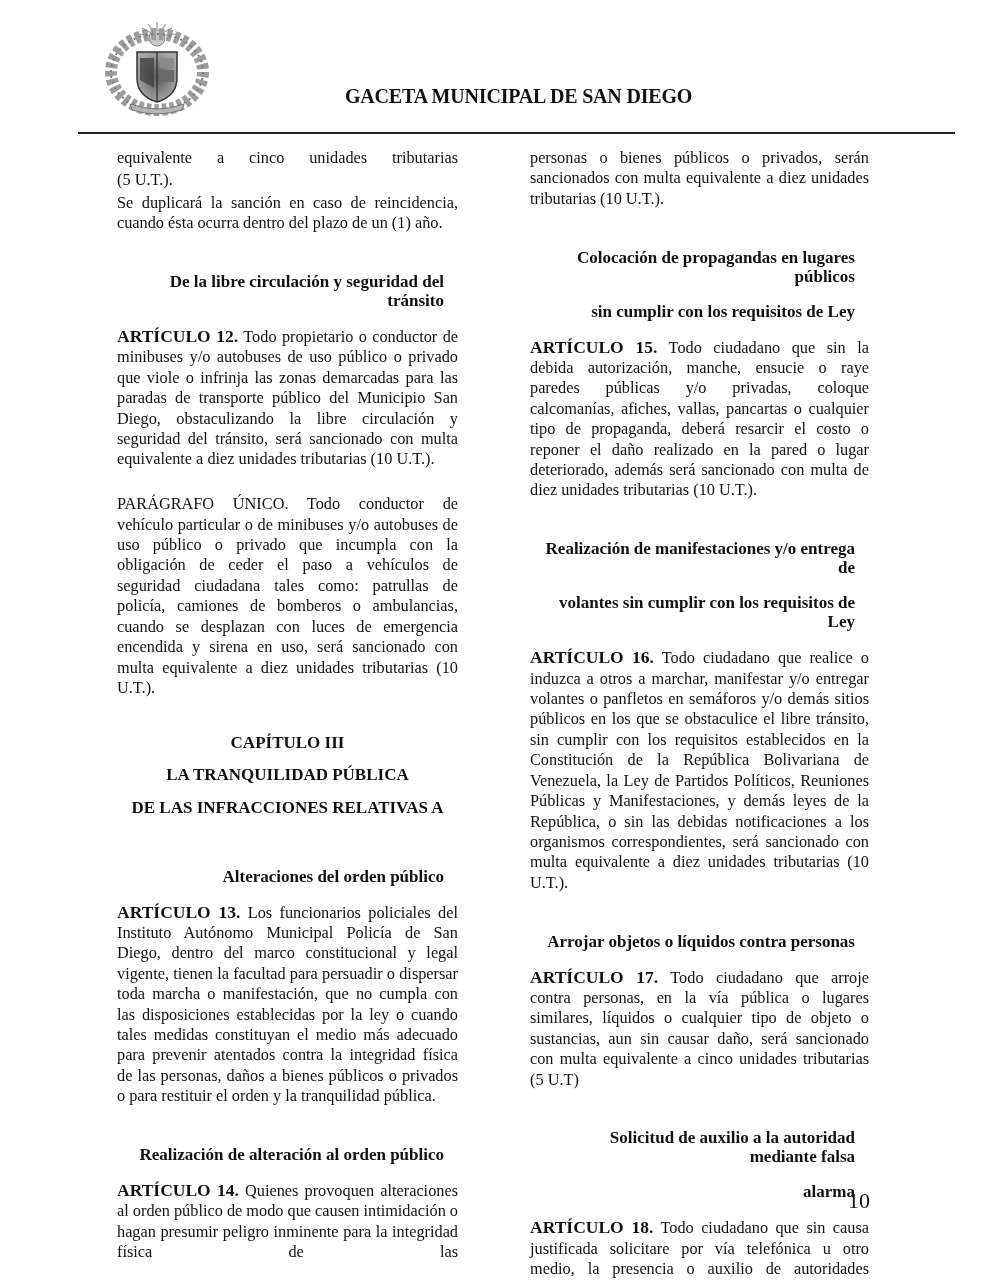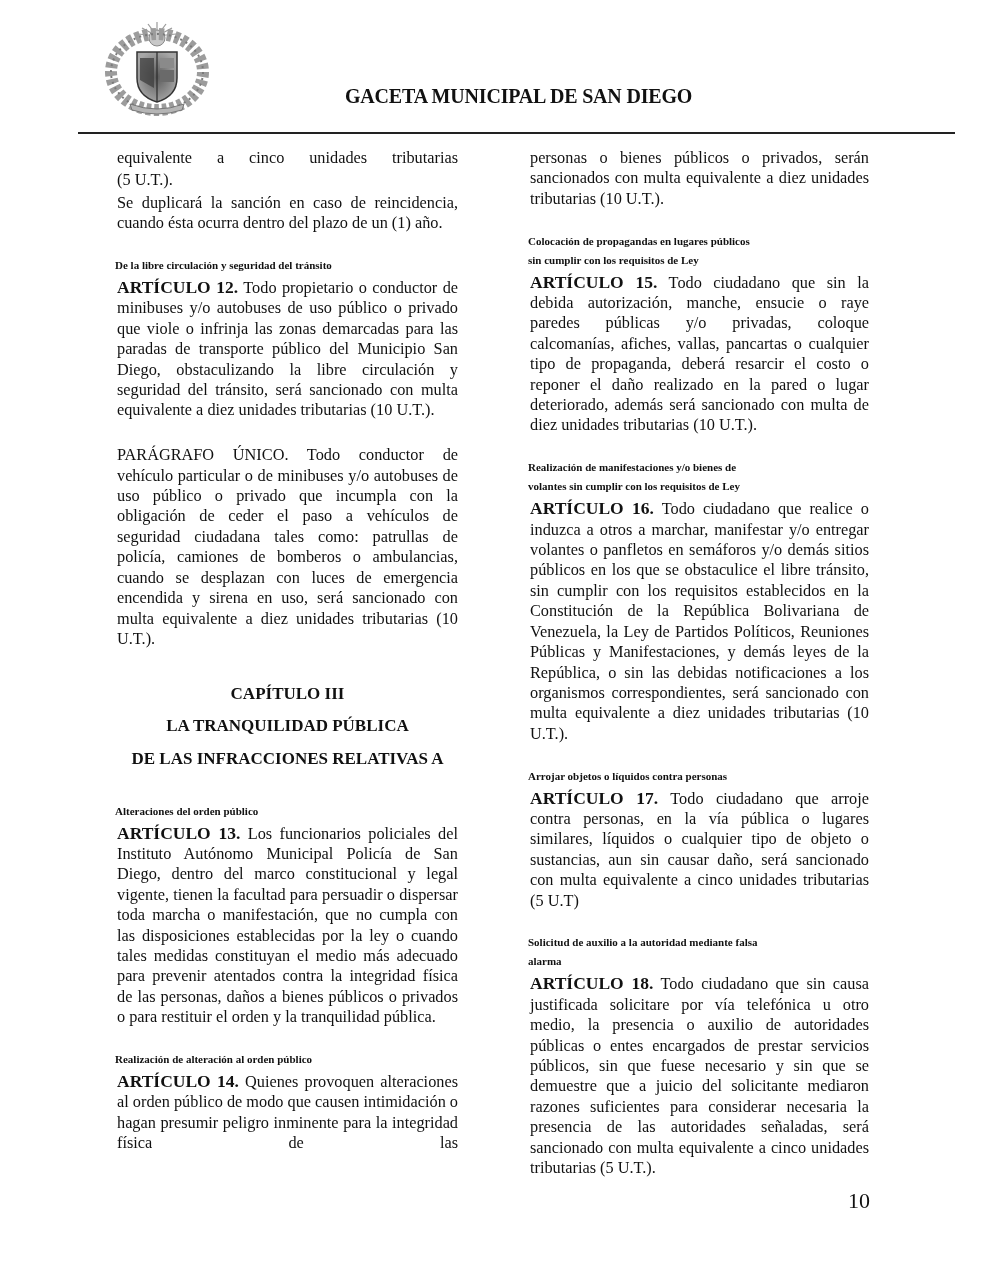--- a/index.html
+++ b/index.html
@@ -24,21 +24,21 @@
     }
 
     
     .col { position: absolute; top: 146px; font-size: 16.3px; line-height: 20.4px; }
     .col.left  { left: 115px; width: 345px; }
     .col.right { left: 528px; width: 343px; }
 
     .p { text-align: justify; text-align-last: left; margin: 2px; hyphens: none; }
     .gap { height: 20.4px; }
     .heading {
-      text-align: left; font-weight: bold; font-size: 11px; line-height: 19px; margin: 0;
+      text-align: right; font-weight: bold; font-size: 17px; line-height: 19px; margin: 16px;
     }
     .art { font-weight: bold; font-size: 17.5px; }
     .chapter {
       text-align: center; font-weight: bold; font-size: 17px; line-height: 20.5px; margin: 12px;
     }
     .force-just { text-align-last: justify; }
 
     .page-number {
       position: absolute; left: 848px; top: 1188px; font-size: 22px;
     }
@@ -112,21 +112,21 @@
 
   <div class="col right">
     <p class="p">personas o bienes públicos o privados, serán sancionados con multa equivalente a diez unidades tributarias (10 U.T.).</p>
     <div class="gap"></div>
 
     <p class="heading">Colocación de propagandas en lugares públicos</p>
     <p class="heading">sin cumplir con los requisitos de Ley</p>
     <p class="p"><span class="art">ARTÍCULO 15.</span><span> Todo ciudadano que sin la debida autorización, manche, ensucie o raye paredes públicas y/o privadas, coloque calcomanías, afiches, vallas, pancartas o cualquier tipo de propaganda, deberá resarcir el costo o reponer el daño realizado en la pared o lugar deteriorado, además será sancionado con multa de diez unidades tributarias (10 U.T.).</span></p>
     <div class="gap"></div>
 
-    <p class="heading">Realización de manifestaciones y/o bienes de</p>
+    <p class="heading">Realización de manifestaciones y/o entrega de</p>
     <p class="heading">volantes sin cumplir con los requisitos de Ley</p>
     <p class="p"><span class="art">ARTÍCULO 16.</span><span> Todo ciudadano que realice o induzca a otros a marchar, manifestar y/o entregar volantes o panfletos en semáforos y/o demás sitios públicos en los que se obstaculice el libre tránsito, sin cumplir con los requisitos establecidos en la Constitución de la República Bolivariana de Venezuela, la Ley de Partidos Políticos, Reuniones Públicas y Manifestaciones, y demás leyes de la República, o sin las debidas notificaciones a los organismos correspondientes, será sancionado con multa equivalente a diez unidades tributarias (10 U.T.).</span></p>
     <div class="gap"></div>
 
     <p class="heading">Arrojar objetos o líquidos contra personas</p>
     <p class="p"><span class="art">ARTÍCULO 17.</span><span> Todo ciudadano que arroje contra personas, en la vía pública o lugares similares, líquidos o cualquier tipo de objeto o sustancias, aun sin causar daño, será sancionado con multa equivalente a cinco unidades tributarias (5 U.T)</span></p>
     <div class="gap"></div>
 
     <p class="heading">Solicitud de auxilio a la autoridad mediante falsa</p>
     <p class="heading">alarma</p>

